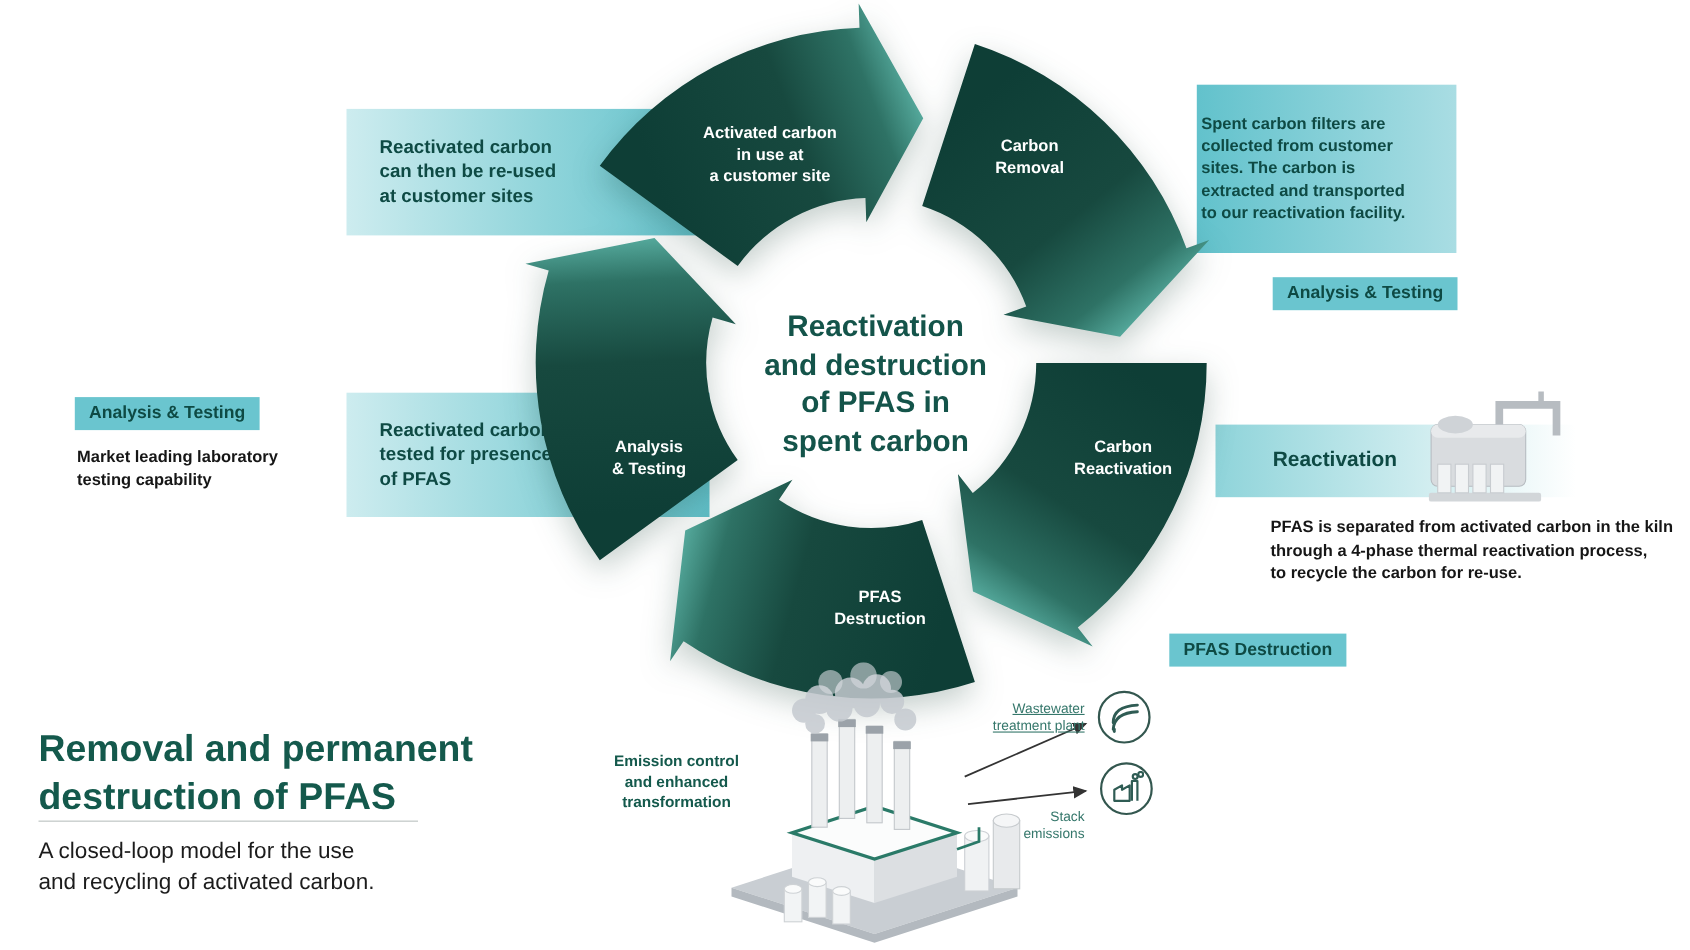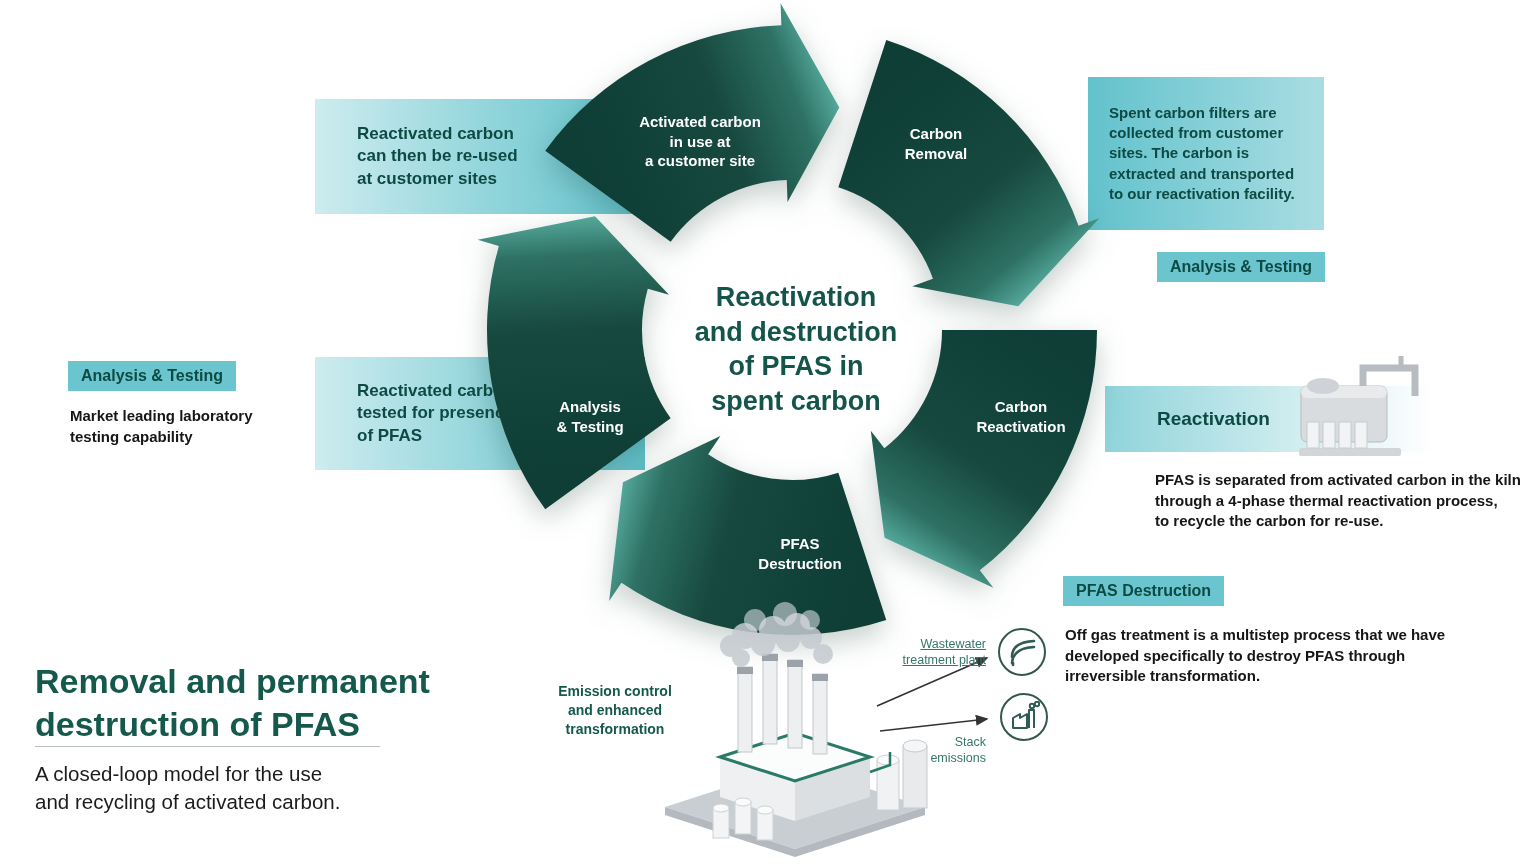--- a/index.html
+++ b/index.html
@@ -2,29 +2,29 @@
 <html><head>
 <meta charset="utf-8">
 <style>
   * { margin:0; padding:0; box-sizing:border-box; }
   html,body { width:1536px; height:864px; background:#ffffff;
     font-family:"Liberation Sans", sans-serif; position:relative; overflow:hidden; }
   .abs { position:absolute; }
   .pre { white-space:pre; }
 
   
-  .bar-left { background:linear-gradient(90deg,#cdecef 0%,#8fd4da 55%,#62c2cc 100%);padding-left:12px; }
+  .bar-left { background:linear-gradient(90deg,#cdecef 0%,#8fd4da 55%,#62c2cc 100%); }
   .bar-left-top  { left:315px; top:99px;  width:330px; height:115px; display:flex; align-items:center; }
   .bar-left-mid  { left:315px; top:357px; width:330px; height:113px; display:flex; align-items:center; }
   .bar-left .bar-text { padding-left:30px; font-size:17px; font-weight:bold; color:#0e4a44; line-height:1.32; }
 
   .bar-right-top { left:1088px; top:77px; width:236px; height:153px;
     background:linear-gradient(90deg,#62c2cc 0%,#a9dde3 100%);
     display:flex; align-items:center; }
-  .bar-right-top .bar-text { padding-left:21px; font-size:15px; font-weight:bold; color:#0e4a44; line-height:1.34; }
+  .bar-right-top .bar-text { padding-left:4px; font-size:15px; font-weight:bold; color:#0e4a44; line-height:1.34; }
 
   .bar-reactivation { left:1105px; top:386px; width:345px; height:66px;
     background:linear-gradient(90deg,#8fd4da 0%, rgba(238,249,250,0) 95%);
     display:flex; align-items:center; }
   .bar-reactivation .bar-heading { padding-left:52px; font-size:19px; font-weight:bold; color:#0e4a44; }
 
   
   .chip { display:inline-block; background:#6ac5cf; color:#0e4a44; font-weight:bold;
     font-size:16px; padding:6px 13px; }
   .chip-left      { left:68px;   top:361px; }
@@ -171,23 +171,20 @@
       <rect x="46" y="70" width="12" height="26"></rect>
         <rect x="62" y="70" width="12" height="26"></rect>
     </g>
   </svg>
 
   <div class="abs para pre para-reactivation">PFAS is separated from activated carbon in the kiln
 through a 4-phase thermal reactivation process,
 to recycle the carbon for re-use.</div>
 
   <div class="abs chip chip-pfas">PFAS Destruction</div>
-  <div class="abs para pre para-pfas">Off gas treatment is a multistep process that we have
-developed specifically to destroy PFAS through
-irreversible transformation.</div>
 
   <div class="abs pre footer-title">Removal and permanent
 destruction of PFAS</div>
   <div class="abs footer-divider"></div>
   <div class="abs pre footer-sub">A closed-loop model for the use
 and recycling of activated carbon.</div>
 
   <div class="abs pre emission-label">Emission control
 and enhanced
 transformation</div>

